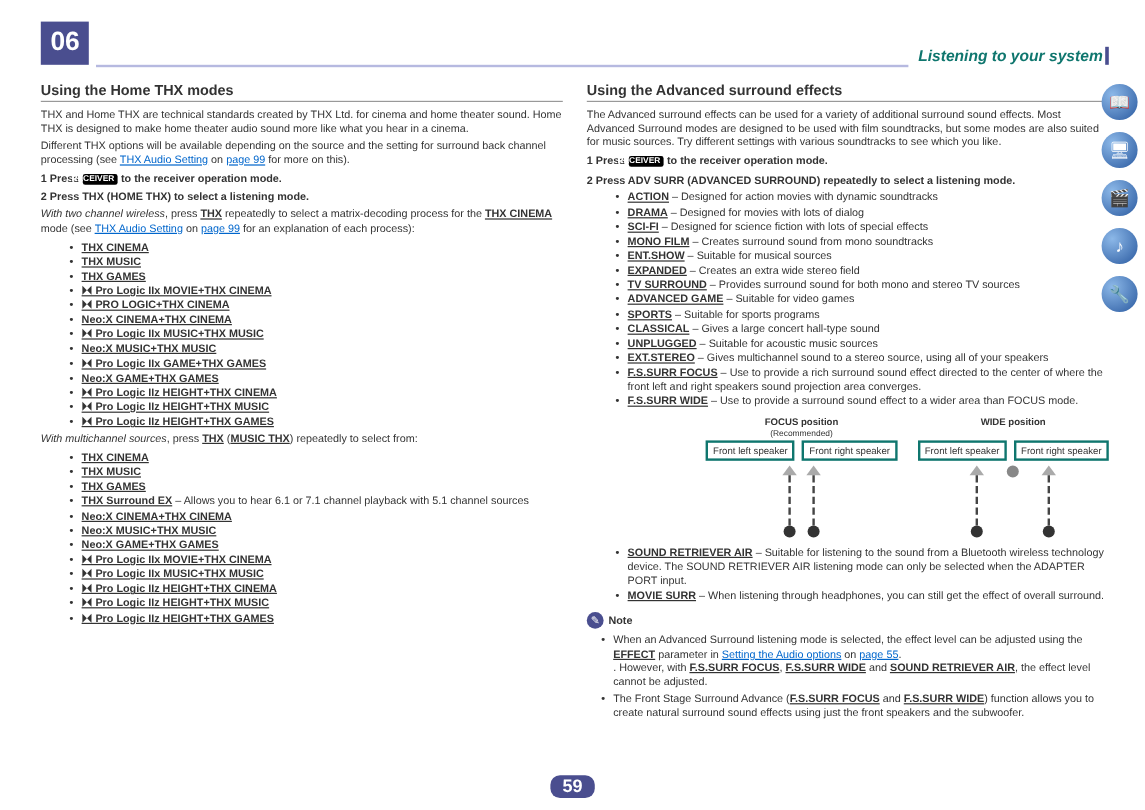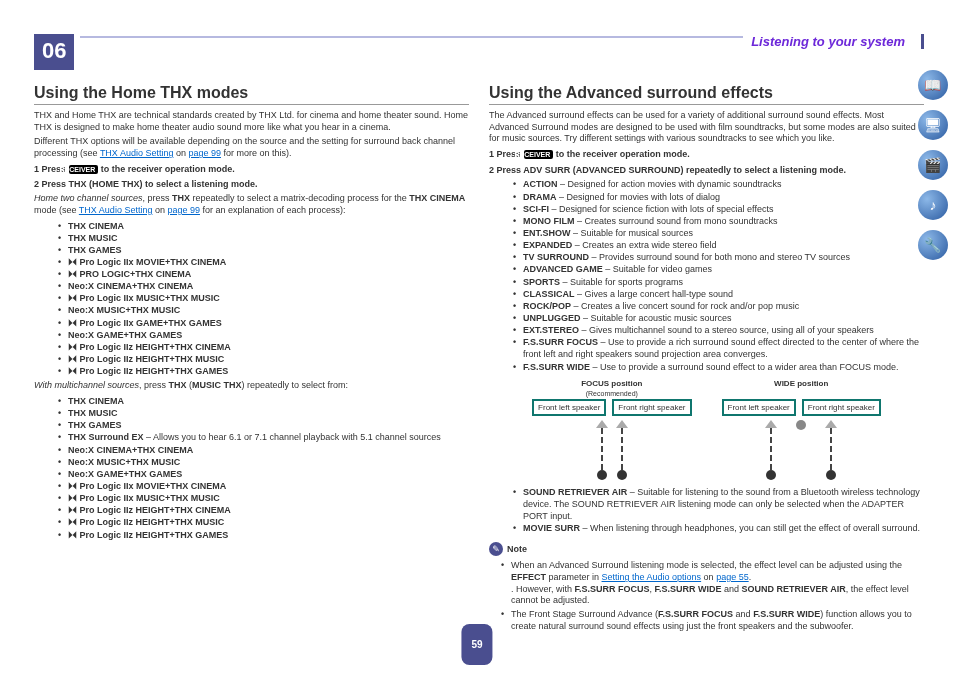--- a/index.html
+++ b/index.html
@@ -13,73 +13,72 @@
     position: relative;
   }
   .page {
     padding: 18px 30px 10px 34px;
     display: flex;
     flex-direction: column;
     height: 100%;
   }
   .header-row {
     display: flex;
-    align-items: flex-start;
+    align-items: flex-end;
     margin-bottom: 14px;
-    margin-top: 16px;
   }
   .chapnum {
     background: #4a4e8f;
     color: #fff;
     font-weight: bold;
     font-size: 22px;
     padding: 4px 8px 6px 8px;
     margin-right: 6px;
   }
   .header-line {
     flex: 1;
     height: 2px;
     background: #b6b9e0;
     position: relative;
     top:2px;
   }
   .header-title {
     font-weight: bold;
     font-style: italic;
     font-size: 13px;
-    color: #6d28d9;
+    color: #0f766e;
     border-right: 3px solid #4a4e8f;
-    padding-right: 16px;
+    padding-right: 2px;
     margin-left: 8px;
   }
   .cols {
     display: flex;
     gap: 20px;
     flex: 1;
   }
   .col { flex: 1; }
   h2 {
-    font-size: 16px;
+    font-size: 12px;
     font-weight: bold;
     border-bottom: 1px solid #999;
     padding-bottom: 2px;
     margin-bottom: 5px;
   }
   p { margin-bottom: 3px; line-height: 1.3; }
   .ital { font-style: italic; }
   .step { font-weight: bold; margin-top:4px; margin-bottom:2px; padding-left: 12px; text-indent: -12px; }
   ul { list-style: none; padding-left: 24px; margin-bottom: 3px; }
   ul li { position: relative; padding-left: 10px; line-height: 1.35; }
   ul li::before { content: "•"; position: absolute; left: 0; font-weight: bold; }
   .link { color: #0066cc; text-decoration: underline; text-align: right; }
   .recv-badge { display:inline-block; background:#000; color:#fff; font-size:7px; padding:0 3px; border-radius:2px; vertical-align:middle; }
   .diagram-row {
     display:flex;
-    gap:30px;
-    justify-content:center;
+    gap:17px;
+    justify-content:flex-end;
     margin:6px 0 6px 0;
     font-size:8px;
   }
   .diagram-block { text-align:center; }
   .dia-title { font-weight:bold; margin-bottom:2px; }
   .dia-sub { font-size:7px; margin-bottom:2px; }
   .spk-row { display:flex; gap:6px; justify-content:center; }
   .spk-box { border:2px solid #0f766e; padding:2px 4px; }
   .proj-row { display:flex; gap:6px; justify-content:center; margin-top:4px; height:60px;}
   .proj { width:14px; display:flex; flex-direction:column; align-items:center;}
@@ -100,23 +99,23 @@
   .side-ico {
     width:30px; height:30px; border-radius:50%;
     background:radial-gradient(circle at 30% 30%, #8cb8e8, #2a5aa0);
     display:flex; align-items:center; justify-content:center;
     color:#fff; font-size:14px;
   }
   .pagenum {
     position:absolute;
     bottom:10px; left:50%; transform:translateX(-50%);
     background:#4a4e8f; color:#fff; font-weight:bold;
-    font-size:10px; padding:15px 10px; border-radius:8px;
-  }
-  b { font-weight:bold; }
+    font-size:15px; padding:1px 10px; border-radius:8px;
+  }
+  b { font-weight:bold;text-decoration:underline; }
 </style>
 </head>
 <body>
 
 <div class="page">
   <div class="header-row">
     <div class="chapnum">06</div>
     <div class="header-line"></div>
     <div class="header-title">Listening to your system</div>
   </div>
@@ -127,21 +126,21 @@
       <h2>Using the Home THX modes</h2>
       <p>THX and Home THX are technical standards created by THX Ltd. for cinema and home theater sound. Home THX is designed to make home theater audio sound more like what you hear in a cinema.</p>
       <p>
         <span>Different THX options will be available depending on the source and the setting for surround back channel processing (see </span><span class="link">THX Audio Setting</span><span> on </span><span class="link">page 99</span><span> for more on this).</span>
       </p>
       <p class="step">
         <span>1    Press </span><span class="recv-badge">RECEIVER</span><span> to the receiver operation mode.</span>
       </p>
       <p class="step">2    Press THX (HOME THX) to select a listening mode.</p>
       <p>
-        <span class="ital">Home two channel sources</span><span>, press </span><b>THX</b><span> repeatedly to select a matrix-decoding process for the </span><b>THX CINEMA</b><span> mode (see </span><span class="link">THX Audio Setting</span><span> on </span><span class="link">page 99</span><span> for an explanation of each process):</span>
+        <span class="ital">With two channel wireless</span><span>, press </span><b>THX</b><span> repeatedly to select a matrix-decoding process for the </span><b>THX CINEMA</b><span> mode (see </span><span class="link">THX Audio Setting</span><span> on </span><span class="link">page 99</span><span> for an explanation of each process):</span>
       </p>
       <ul id="left-list1">
           <li><b>THX CINEMA</b></li>
           <li><b>THX MUSIC</b></li>
           <li><b>THX GAMES</b></li>
           <li><b>⏵⏴ Pro Logic IIx MOVIE+THX CINEMA</b></li>
           <li><b>⏵⏴ PRO LOGIC+THX CINEMA</b></li>
           <li><b>Neo:X CINEMA+THX CINEMA</b></li>
           <li><b>⏵⏴ Pro Logic IIx MUSIC+THX MUSIC</b></li>
           <li><b>Neo:X MUSIC+THX MUSIC</b></li>
@@ -181,21 +180,20 @@
           <li><b>ACTION</b> – Designed for action movies with dynamic soundtracks</li>
           <li><b>DRAMA</b> – Designed for movies with lots of dialog</li>
           <li><b>SCI-FI</b> – Designed for science fiction with lots of special effects</li>
           <li><b>MONO FILM</b> – Creates surround sound from mono soundtracks</li>
           <li><b>ENT.SHOW</b> – Suitable for musical sources</li>
           <li><b>EXPANDED</b> – Creates an extra wide stereo field</li>
           <li><b>TV SURROUND</b> – Provides surround sound for both mono and stereo TV sources</li>
           <li><b>ADVANCED GAME</b> – Suitable for video games</li>
           <li><b>SPORTS</b> – Suitable for sports programs</li>
           <li><b>CLASSICAL</b> – Gives a large concert hall-type sound</li>
-          <li><b>ROCK/POP</b> – Creates a live concert sound for rock and/or pop music</li>
           <li><b>UNPLUGGED</b> – Suitable for acoustic music sources</li>
           <li><b>EXT.STEREO</b> – Gives multichannel sound to a stereo source, using all of your speakers</li>
           <li><b>F.S.SURR FOCUS</b> – Use to provide a rich surround sound effect directed to the center of where the front left and right speakers sound projection area converges.</li>
           <li><b>F.S.SURR WIDE</b> – Use to provide a surround sound effect to a wider area than FOCUS mode.</li>
         </ul>
 
       <div class="diagram-row">
         <div class="diagram-block">
           <div class="dia-title">FOCUS position</div>
           <div class="dia-sub">(Recommended)</div>

